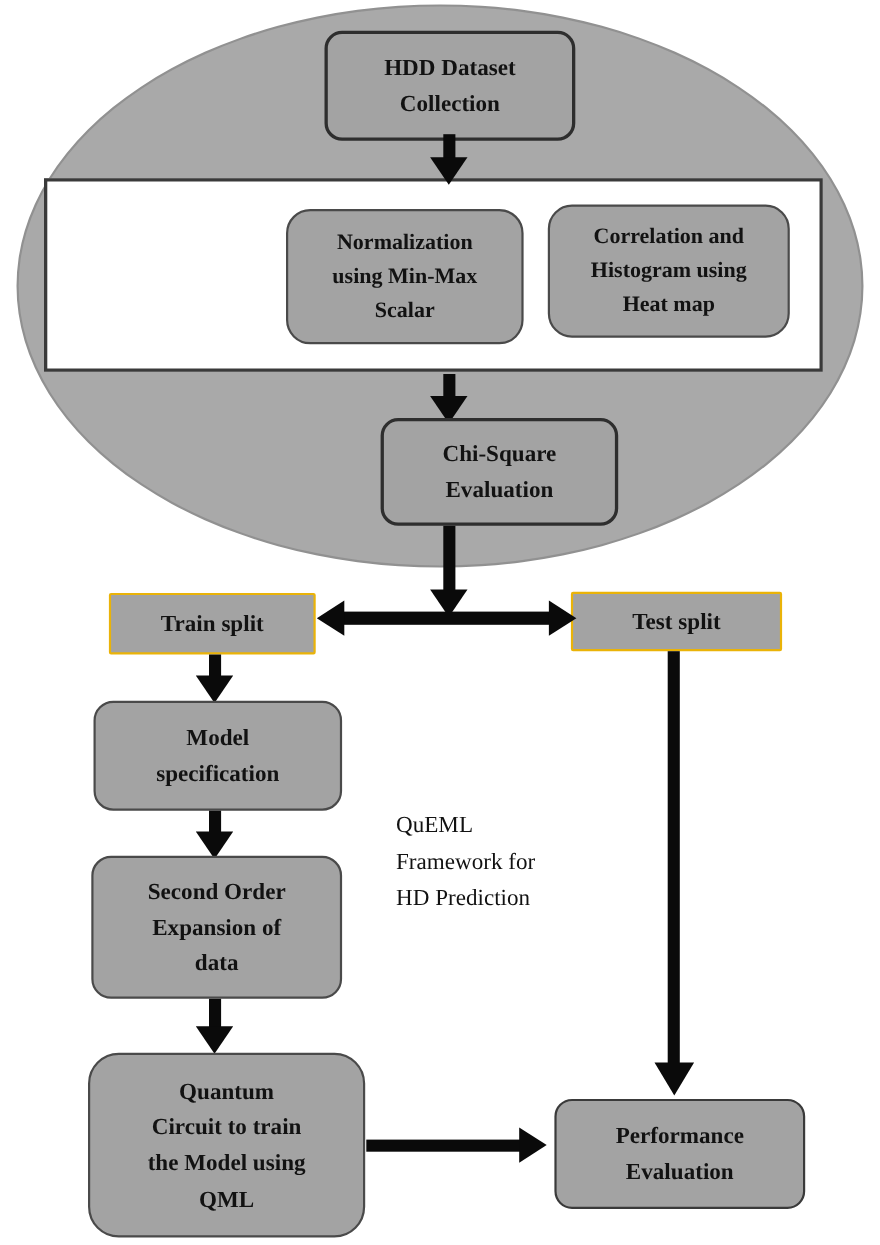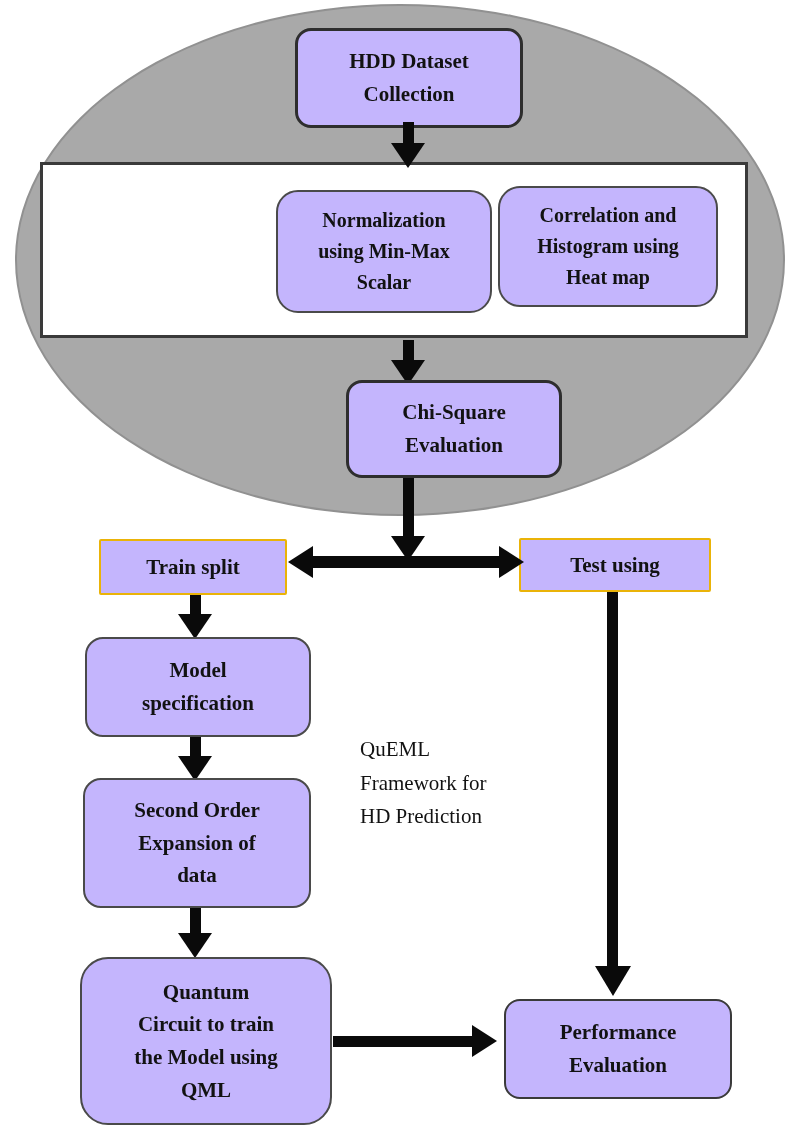--- a/index.html
+++ b/index.html
@@ -23,21 +23,21 @@
   .band {
     position: absolute;
     left: 40px; top: 162px;
     width: 708px; height: 176px;
     background: #ffffff;
     border: 3px solid #3a3a3a;
     box-sizing: border-box;
   }
   .node {
     position: absolute;
-    background: #c4b5fd;
+    background: #a3a3a3;
     display: flex;
     align-items: center;
     justify-content: center;
     text-align: center;
     font-weight: bold;
     color: #121212;
     white-space: pre-line;
     box-sizing: border-box;
     line-height: 1.55;
   }
@@ -70,40 +70,40 @@
 
   <div class="band"></div>
 
   <div class="node rounded fs21" style="left:295px; top:28px; width:228px; height:100px;">HDD Dataset
 Collection</div>
 
   <div class="shaft" style="left:403px; top:122px; width:11px; height:24px;"></div>
   <div class="ah ah-down" style="left:391px; top:143px;"></div>
 
 
-  <div class="node rounded-soft fs20" style="left:260px; top:190px; width:216px; height:123px; border-radius:22px;margin-left:16px;">Normalization
+  <div class="node rounded-soft fs20" style="left:260px; top:190px; width:216px; height:123px; border-radius:22px;">Normalization
 using Min-Max
 Scalar</div>
 
   <div class="node rounded-soft fs20" style="left:498px; top:186px; width:220px; height:121px; border-radius:22px;">Correlation and
 Histogram using
 Heat map</div>
 
   <div class="shaft" style="left:403px; top:340px; width:11px; height:22px;"></div>
   <div class="ah ah-down" style="left:391px; top:360px;"></div>
 
   <div class="node rounded fs21" style="left:303px; top:380px; width:216px; height:98px;margin-left:43px;">Chi-Square
 Evaluation</div>
 
   <div class="shaft" style="left:403px; top:478px; width:11px; height:60px;"></div>
   <div class="ah ah-down" style="left:391px; top:536px;"></div>
 
   <div class="node split-box fs21" style="left:99px; top:539px; width:188px; height:56px;">Train split</div>
 
-  <div class="node split-box fs21" style="left:519px; top:538px; width:192px; height:54px;">Test using</div>
+  <div class="node split-box fs21" style="left:519px; top:538px; width:192px; height:54px;">Test split</div>
 
   <div class="shaft" style="left:308px; top:556px; width:196px; height:12px;"></div>
   <div class="ah ah-left" style="left:288px; top:546px;"></div>
   <div class="ah ah-right" style="left:499px; top:546px;"></div>
 
   <div class="shaft" style="left:190px; top:595px; width:11px; height:22px;"></div>
   <div class="ah ah-down" style="left:178px; top:614px;"></div>
 
   <div class="node rounded-soft fs21" style="left:85px; top:637px; width:226px; height:100px;">Model
 specification</div>

